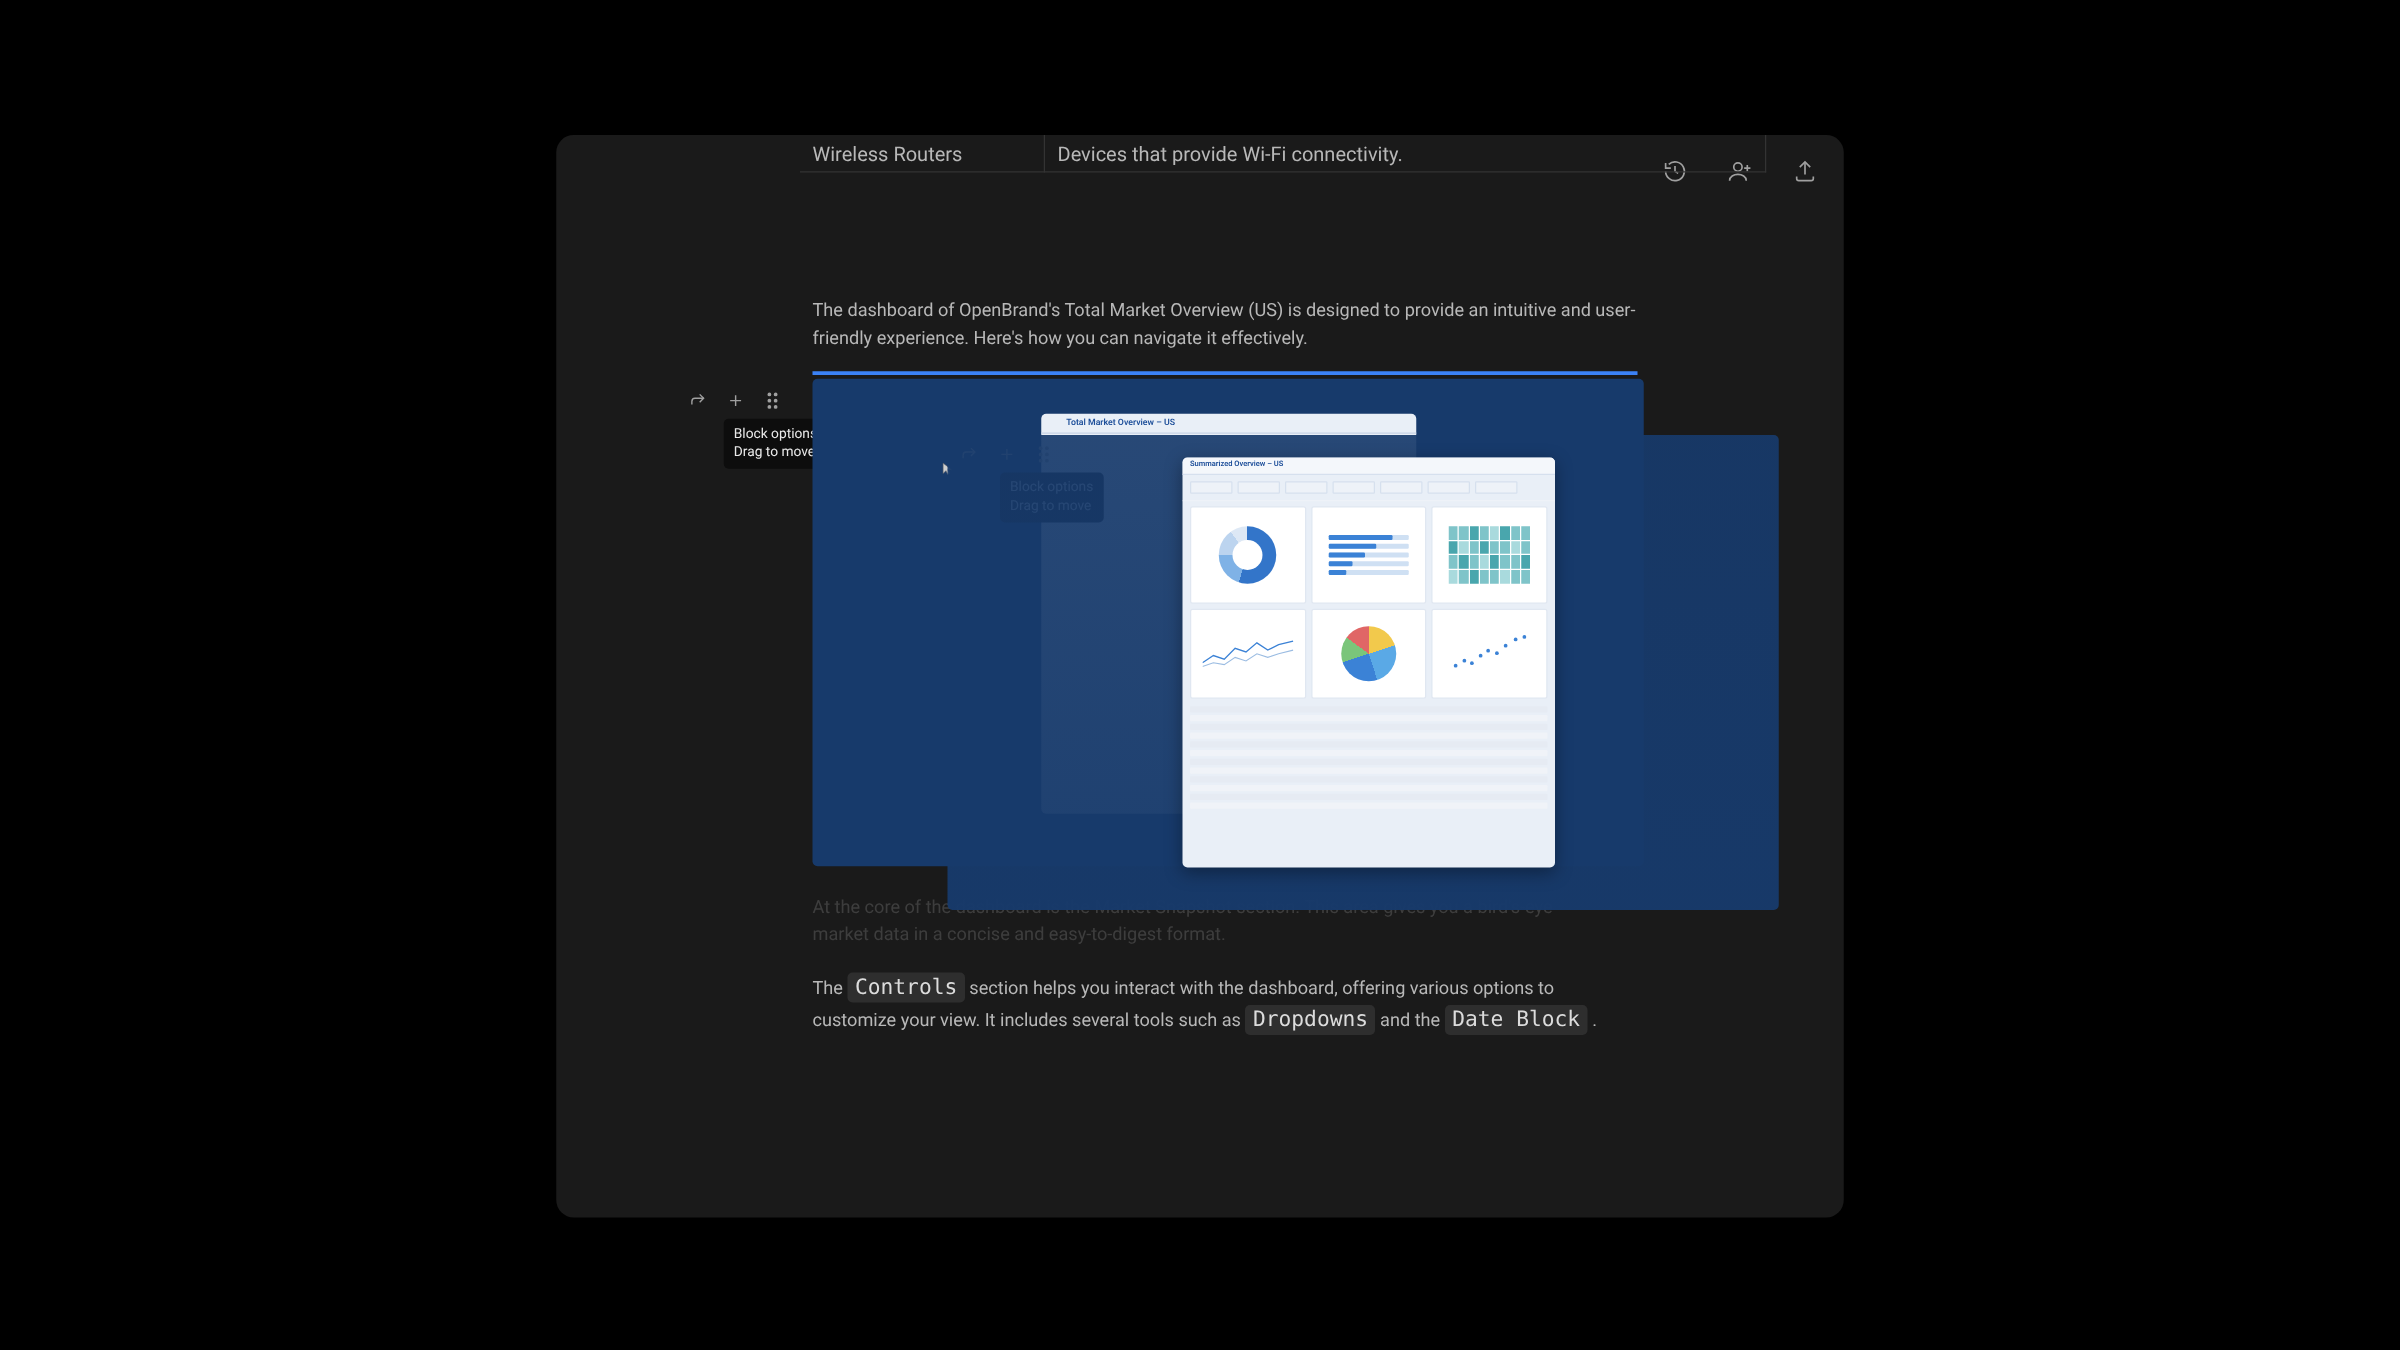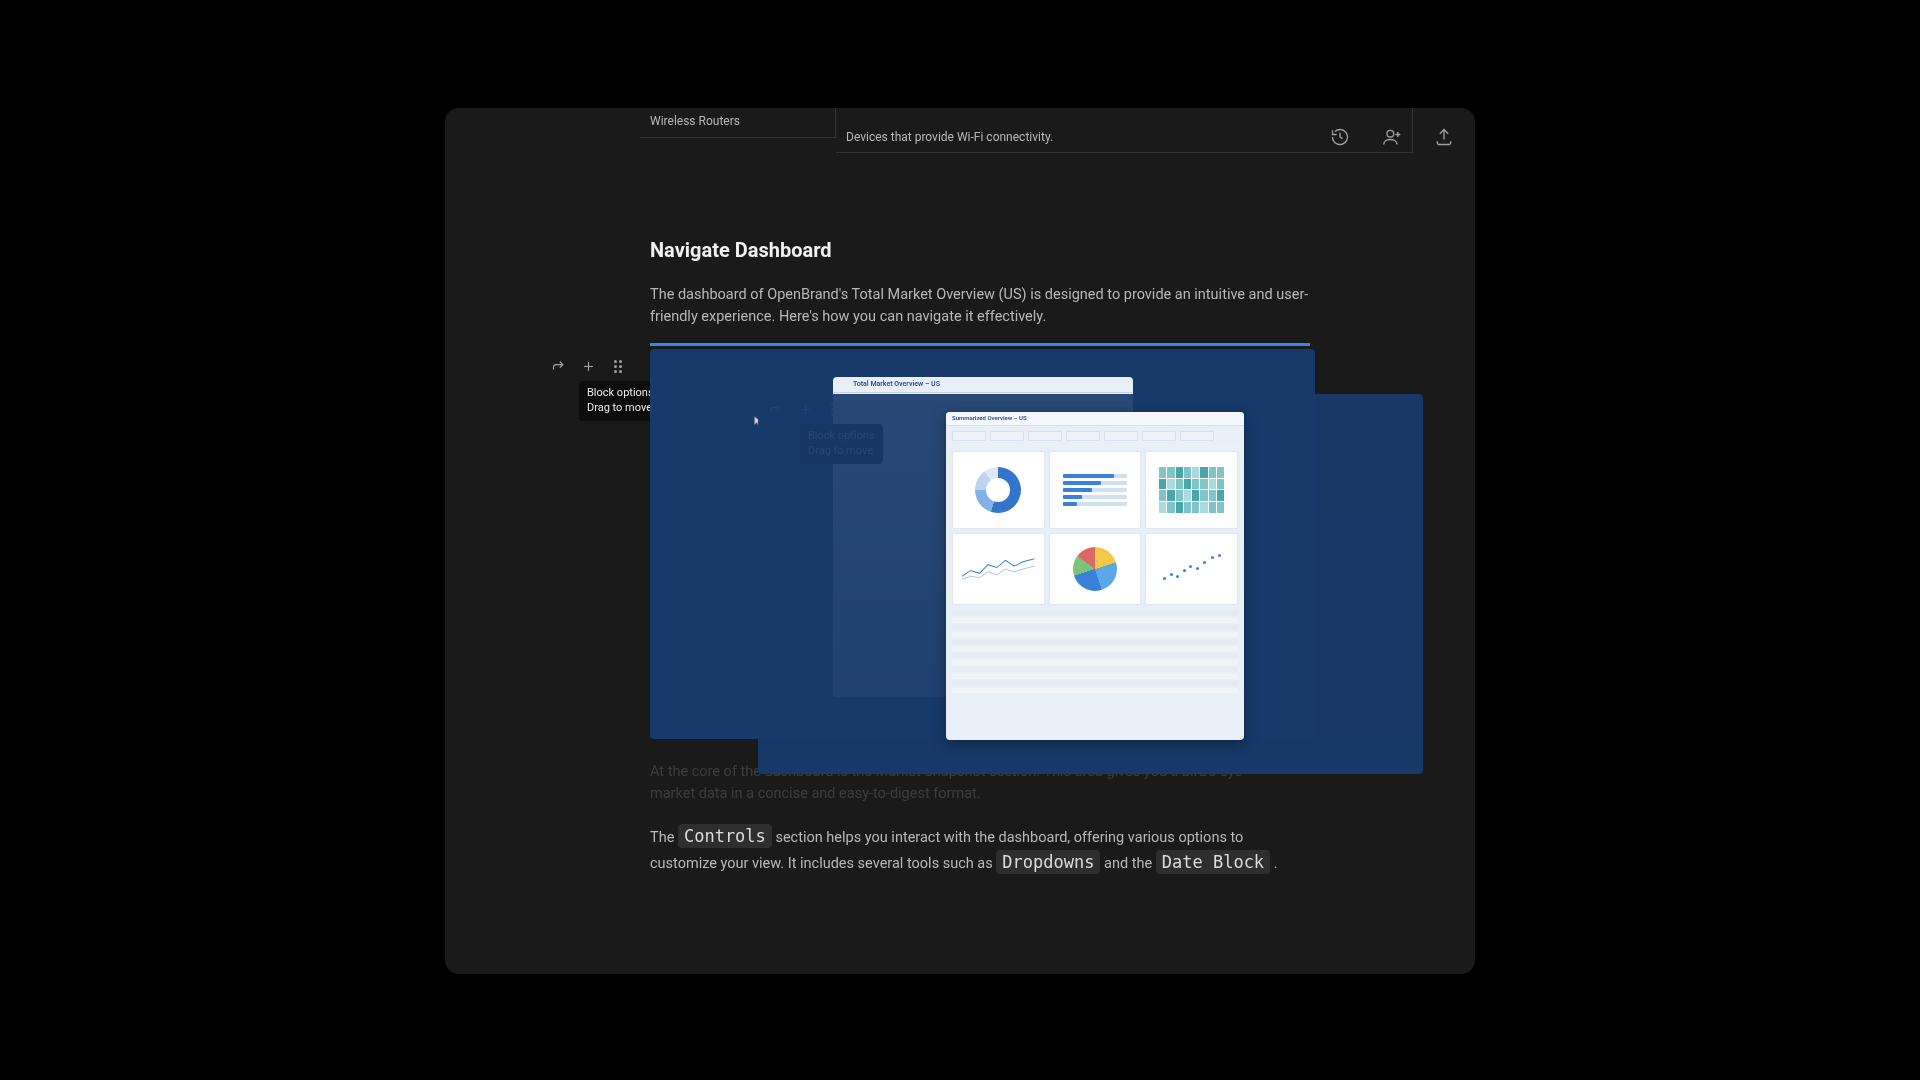--- a/index.html
+++ b/index.html
@@ -58,34 +58,34 @@
   .panel-actions svg { width: 20px; height: 20px; stroke: currentColor; fill: none; stroke-width: 1.6; }
 
   
   .top-table-fragment {
     position: absolute;
     left: 195px;
     top: 0;
     right: 62px;
     height: 30px;
     display: flex;
-    font-size: 12px;
+    font-size: 16px;
     color: var(--text-secondary);
   }
   .ttf-cell1 {
     width: 196px;
     border-right: 1px solid var(--border-faint);
     border-bottom: 1px solid var(--border-faint);
     padding: 6px 10px;
   }
   .ttf-cell2 {
     flex: 1;
     border-right: 1px solid var(--border-faint);
     border-bottom: 1px solid var(--border-faint);
-    padding: 22px 10px;
+    padding: 6px 10px;
   }
 
   
   .content {
     position: absolute;
     left: 205px;
     top: 130px;
     width: 660px;
   }
 
@@ -332,21 +332,20 @@
     </div>
   </div>
 
   <div class="top-table-fragment">
     <div class="ttf-cell1">Wireless Routers</div>
     <div class="ttf-cell2">Devices that provide Wi-Fi connectivity.</div>
   </div>
 
   <div class="content">
 
-    <h2 class="section-title">Navigate Dashboard</h2>
 
     <p class="body">The dashboard of OpenBrand's Total Market Overview (US) is designed to provide an intuitive and user-friendly experience. Here's how you can navigate it effectively.</p>
 
     <div class="image-block first-block">
       <div class="blue-highlight-bar"></div>
 
       <div class="gutter-tools first-gutter">
         <div class="g-icon">
           <svg viewBox="0 0 24 24">
               <polyline points="14 4 19 9 14 14"></polyline>

